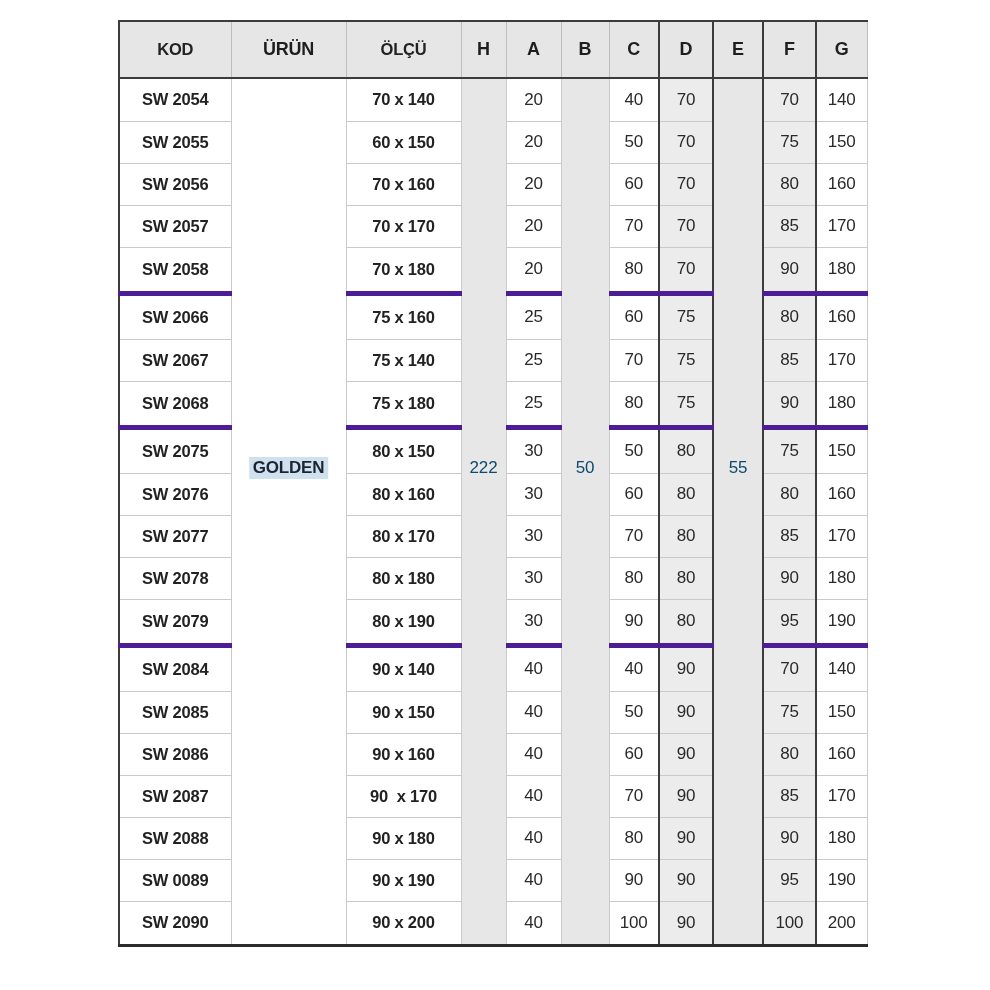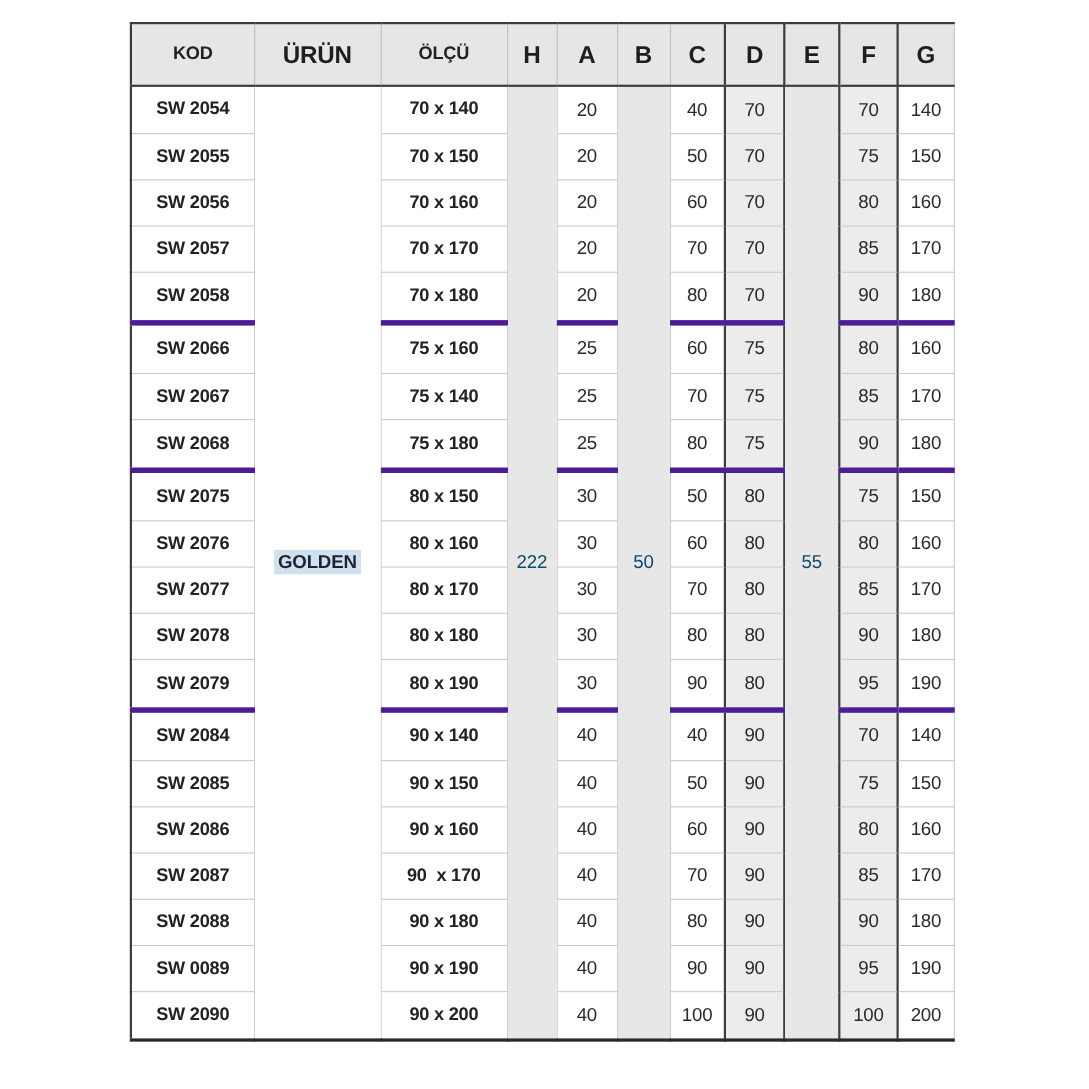--- a/index.html
+++ b/index.html
@@ -12,21 +12,21 @@
     border-collapse:collapse; table-layout:fixed;
     border-top:2px solid #3c3c3c;
     border-left:2px solid #3c3c3c;
     border-bottom:3px solid #2b2b2b;
     border-right:1px solid #ababab;
   }
   th, td { text-align:center; vertical-align:middle; padding:0; letter-spacing:-0.2px; }
 
   thead th {
     height:55px; background:#e6e6e6;
-    font-size:22px; font-weight:bold; color:#1e1e1e;
+    font-size:18px; font-weight:bold; color:#1e1e1e;
     border:1px solid #bdbdbd;
     border-top:2px solid #3c3c3c;
     border-bottom:2px solid #3c3c3c;
   }
   tbody td {
     font-size:17px; color:#2a2a2a; background:#ffffff;
     border:1px solid #cacaca;
   }
   .c-kod, .c-olcu { font-weight:bold; font-size:16.5px; color:#222; }
   .c-olcu { white-space:pre; }
@@ -41,21 +41,20 @@
   .c-f { border-left:2px solid #3c3c3c; border-right:2px solid #3c3c3c; }
 
   
   tr.grp > td { border-bottom:5px solid #4c1d95; }
 
   td.merged { position:relative; }
   .mval, .golden {
     position:absolute; top:45%; left:50%;
     transform:translate(-50%,-50%);
     white-space:nowrap;
-    margin-top:43px;
   }
   .mval { font-size:17px; color:#0c4a6e; }
   .golden {
     background:#cfe0ee; color:#1c2430;
     font-weight:bold; font-size:17px; padding:1px 4px;
   }
 </style>
 </head>
 <body>
 
@@ -106,21 +105,21 @@
         <td class="c-c">40</td>
         <td class="c-d">70</td>
         <td class="c-e merged band" rowspan="20">
             <span class="mval">55</span>
           </td>
         <td class="c-f">70</td>
         <td class="c-g">140</td>
       </tr>
       <tr>
         <td class="c-kod">SW 2055</td>
-        <td class="c-olcu">70 x 150</td>
+        <td class="c-olcu">60 x 150</td>
         <td class="c-a">20</td>
         <td class="c-c">50</td>
         <td class="c-d">70</td>
         <td class="c-f">75</td>
         <td class="c-g">150</td>
       </tr>
       <tr>
         <td class="c-kod">SW 2056</td>
         <td class="c-olcu">70 x 160</td>
         <td class="c-a">20</td>

